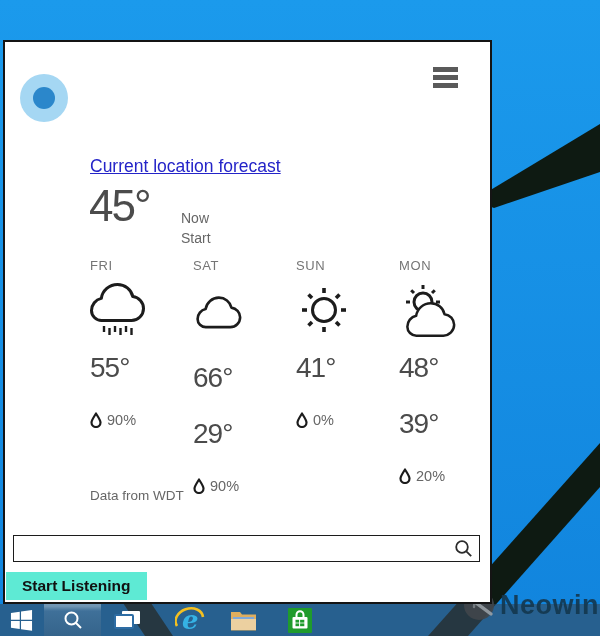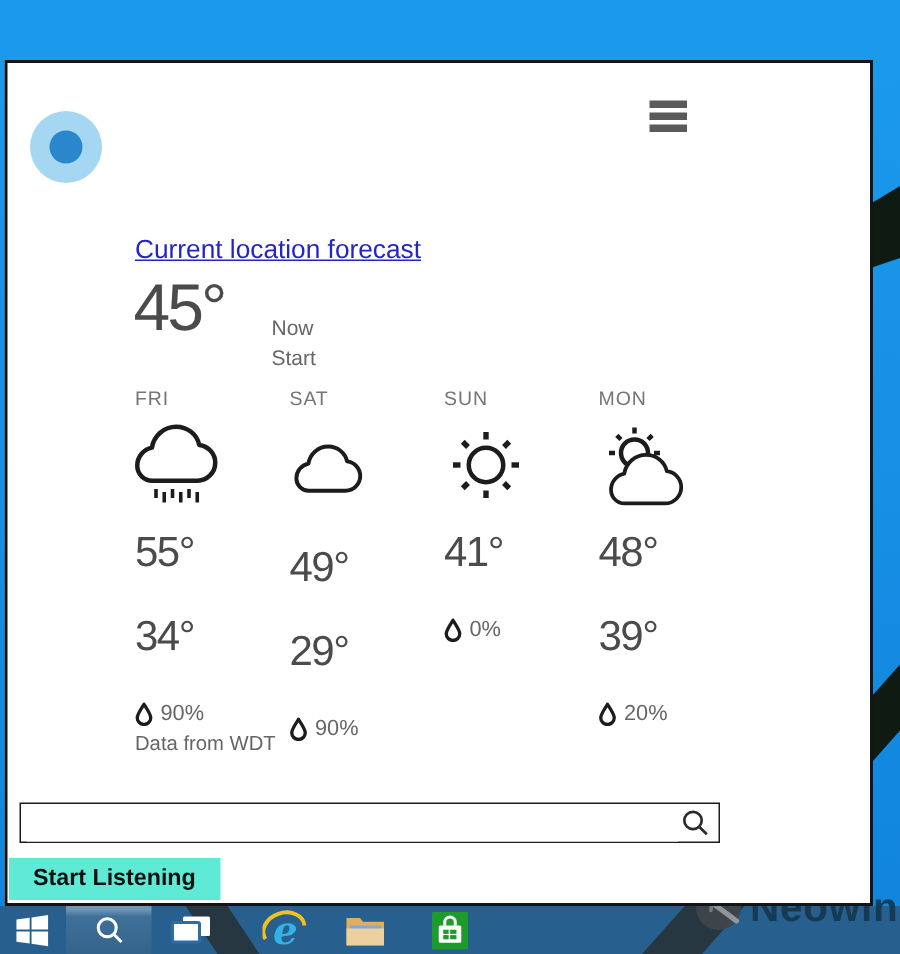--- a/index.html
+++ b/index.html
@@ -1,20 +1,20 @@
 <!DOCTYPE html>
 <html><head>
 <meta charset="utf-8">
 <style>
   html,body{margin:0;padding:0;}
   body{width:600px;height:636px;overflow:hidden;position:relative;
        font-family:"Liberation Sans",sans-serif;background:#1590e8;}
   .desktop{position:absolute;inset:0;z-index:0;}
   
-  .panel{position:absolute;left:3px;top:40px;width:579px;height:564px;
+  .panel{position:absolute;left:3px;top:40px;width:489px;height:564px;
          background:#fff;border:2px solid #141414;box-sizing:border-box;z-index:30;}
   .orb{position:absolute;left:15px;top:32px;width:48px;height:48px;border-radius:50%;
        background:#a5d7f3;cursor:pointer;}
   .orb .inner{position:absolute;left:13px;top:13px;width:22px;height:22px;border-radius:50%;
        background:#2b87cb;}
   .menu{position:absolute;left:428px;top:25px;width:25px;cursor:pointer;}
   .menu .bar{height:4.5px;background:#5a5a5a;margin-bottom:3.5px;}
   .f-link{position:absolute;left:85px;top:114px;font-size:17.5px;color:#2424c8;
           text-decoration:underline;cursor:pointer;white-space:nowrap;}
   .big-temp{position:absolute;left:84px;top:142px;font-size:44px;font-weight:200;
@@ -97,37 +97,36 @@
             <line x1="14" y1="44" x2="14" y2="50"></line>
               <line x1="19.5" y1="46" x2="19.5" y2="53"></line>
             <line x1="25" y1="44" x2="25" y2="50"></line>
               <line x1="30.5" y1="46" x2="30.5" y2="53"></line>
             <line x1="36" y1="44" x2="36" y2="50"></line>
               <line x1="41.5" y1="46" x2="41.5" y2="53"></line>
           </g>
         </svg>
       </div>
       <div class="dhigh">55°</div>
-      <div class="dlow">34°</div>
       <div class="dprec">
         <svg width="12" height="16" viewBox="0 0 12 16" fill="none" stroke="#1c1c1c" stroke-width="2.2" stroke-linejoin="round">
             <path d="M6 1.5 C4.5 4 1.5 8 1.5 10.5 a4.5 4.5 0 0 0 9 0 C10.5 8 7.5 4 6 1.5 z"></path>
           </svg>
         <span>90%</span>
       </div>
     </div>
 
     <div class="col">
       <div class="dname">SAT</div>
       <div class="dicon" style="padding-top:12px;">
         <svg width="54" height="40" viewBox="0 0 58 44" fill="none" stroke="#1c1c1c" stroke-width="3.2" stroke-linejoin="round">
           <path transform="translate(3,4) scale(0.9)" d="M13.5 38.5 h28 c6.6 0 12 -5.4 12 -12 c0 -6.2 -4.7 -11.2 -10.7 -11.9 C41.3 7.5 34.9 2.5 27.5 2.5 c-8.2 0 -15 6 -16.2 13.9 C5.6 17.6 1.5 22.6 1.5 28.5 c0 5.5 4.5 10 10 10 z"></path>
         </svg>
       </div>
-      <div class="dhigh">49°</div>
+      <div class="dhigh">66°</div>
       <div class="dlow">29°</div>
       <div class="dprec">
         <svg width="12" height="16" viewBox="0 0 12 16" fill="none" stroke="#1c1c1c" stroke-width="2.2" stroke-linejoin="round">
             <path d="M6 1.5 C4.5 4 1.5 8 1.5 10.5 a4.5 4.5 0 0 0 9 0 C10.5 8 7.5 4 6 1.5 z"></path>
           </svg>
         <span>90%</span>
       </div>
     </div>
 
     <div class="col">

